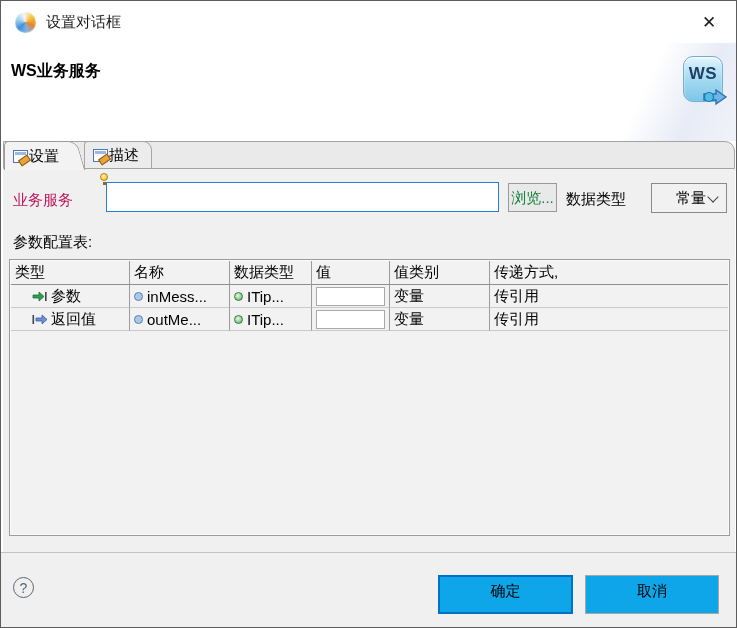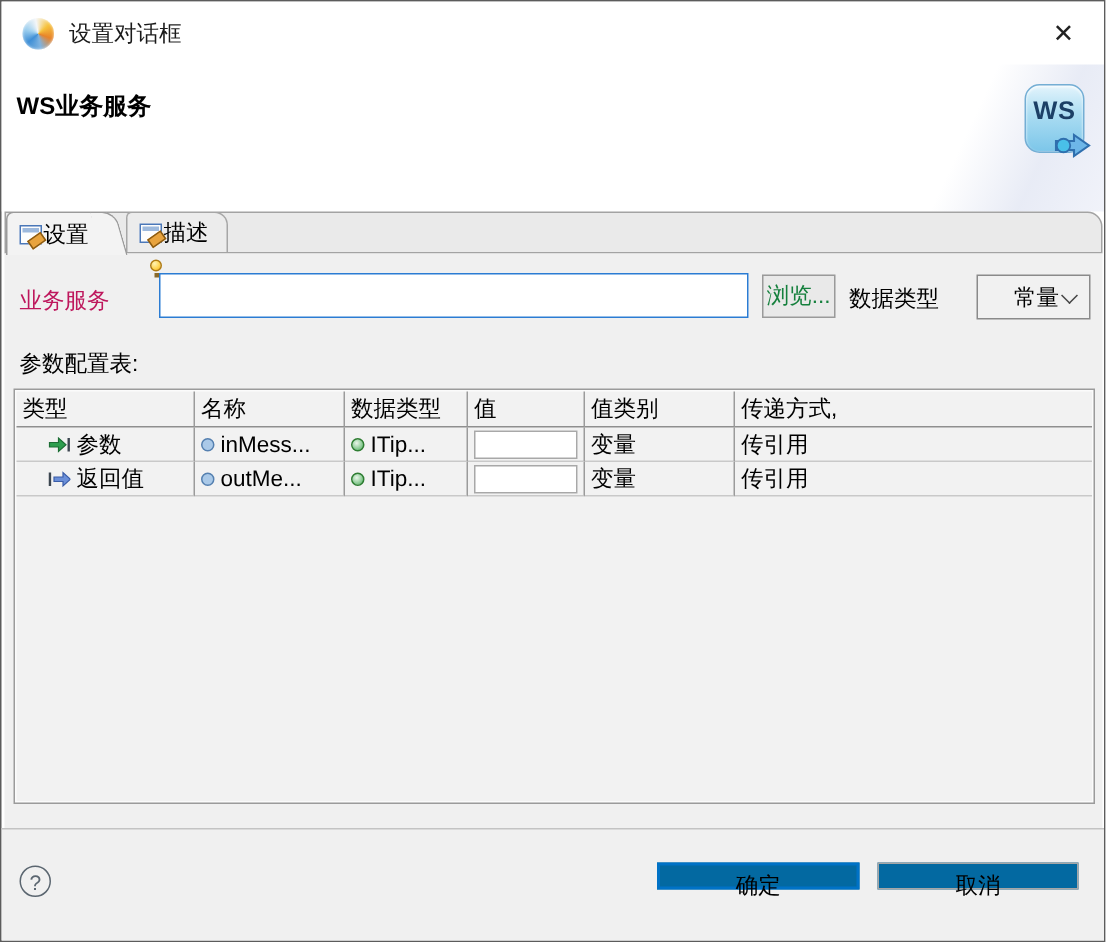--- a/index.html
+++ b/index.html
@@ -79,21 +79,21 @@
   .tcell.type{padding-left:21px;}
   .dot-var{width:9px;height:9px;border-radius:50%;background:#aac9e8;border:1px solid #5580b0;}
   .dot-cls{width:9px;height:9px;border-radius:50%;border:1px solid #2e7d32;
     background:radial-gradient(circle at 40% 35%,#eaf6ea,#7cc487 70%,#54a560);}
   .val-edit{width:100%;height:19px;background:#fff;border:1px solid #a8a8a8;}
   
   .footer{position:absolute;left:0;top:551px;width:100%;height:77px;background:#f0f0f0;
     border-top:1px solid #c3c3c3;}
   .help-circle{position:absolute;left:12px;top:24px;width:21px;height:21px;border-radius:50%;
     border:1px solid #5b6670;color:#5b6670;font-size:14px;text-align:center;line-height:20px;}
-  .btn{position:absolute;top:22px;height:18px;background:#0369a1;font-size:15px;color:#000;
+  .btn{position:absolute;top:22px;height:39px;background:#0ea5e9;font-size:15px;color:#000;
     text-align:center;line-height:28px;}
   .btn-ok{left:437px;width:135px;border:2px solid #0072c6;}
   .btn-cancel{left:584px;width:134px;border:1px solid #a6a6a6;line-height:29px;}
 </style>
 </head>
 <body>
 
 <div class="dialog">
 
   <div class="titlebar">

